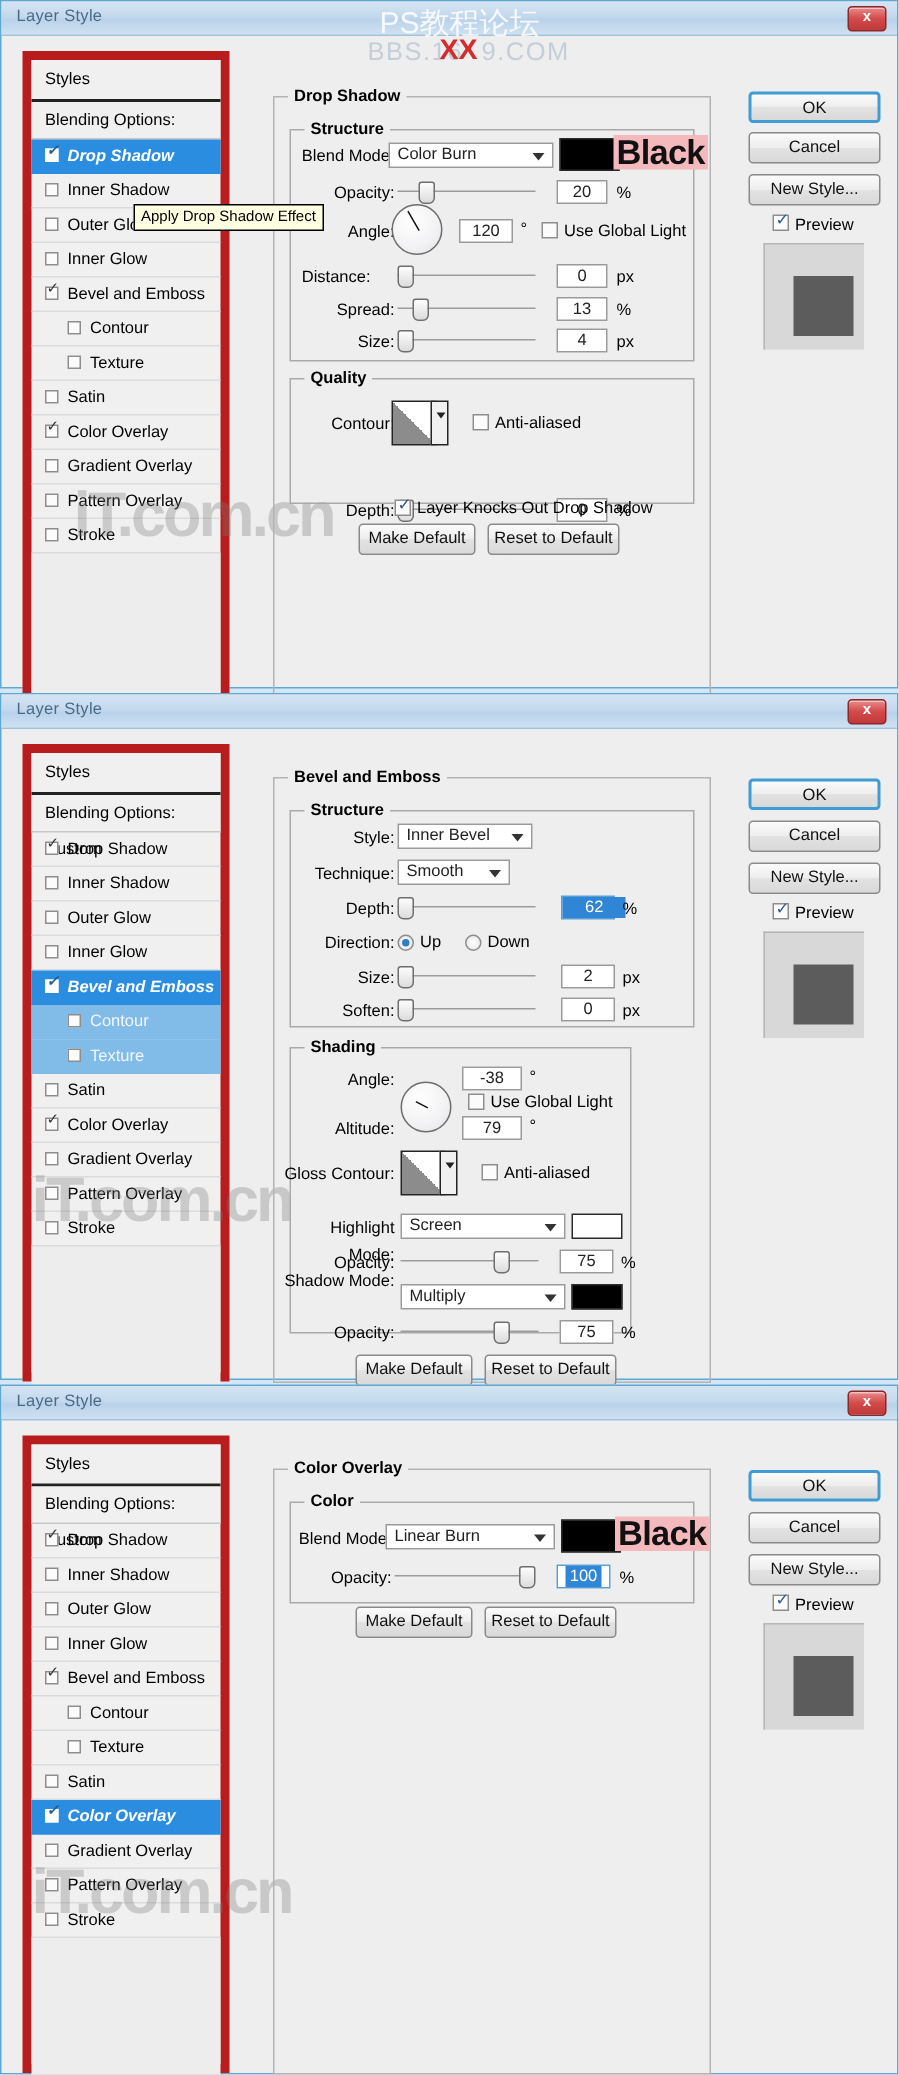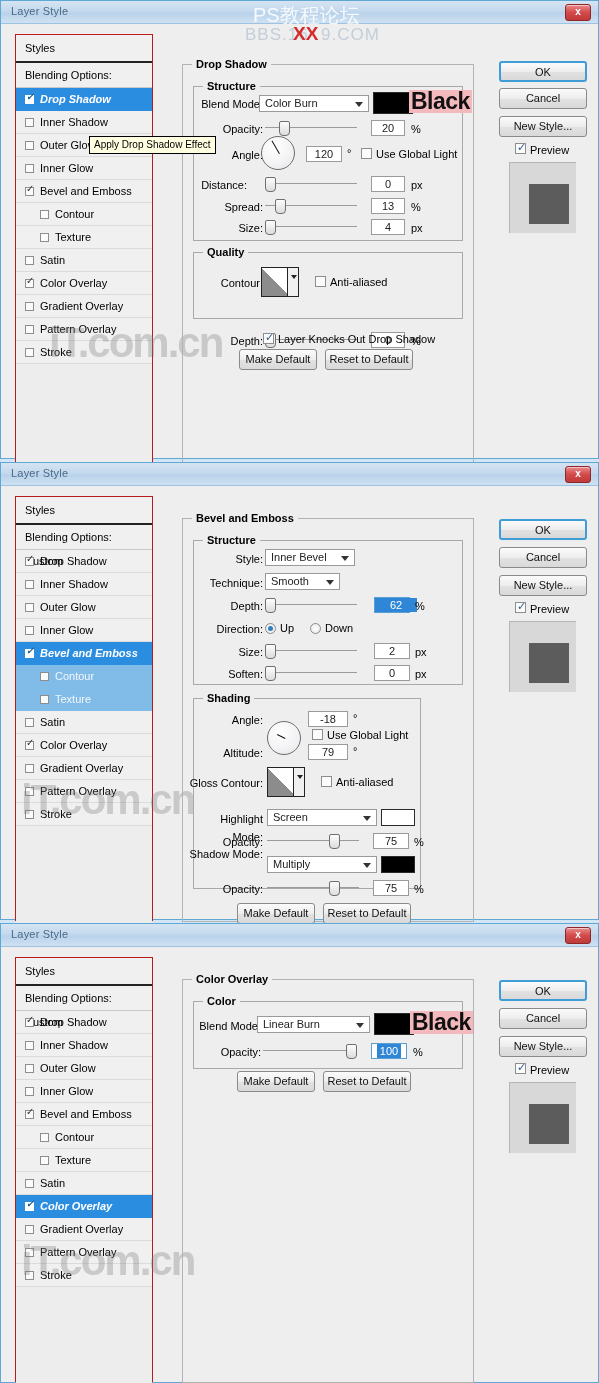--- a/index.html
+++ b/index.html
@@ -11,21 +11,21 @@
   .titlebar{height:22px;background:linear-gradient(to bottom,#d5e4f2 0%,#c4d9ee 45%,#b9d2ea 55%,#cfe1f2 100%);
             border-bottom:1px solid #9dc3e0;position:relative;}
   .titlebar .ttl{position:absolute;left:10px;top:4px;font-size:11px;color:#4a6a86;letter-spacing:.2px;}
   .closebtn{position:absolute;right:7px;top:3px;width:24px;height:15px;border-radius:3px;
             background:linear-gradient(to bottom,#e98b8b,#d34a4a 50%,#bf3a3a);border:1px solid #8e2727;
             color:#fff;font-size:10px;font-weight:bold;line-height:14px;text-align:center;
             box-shadow:inset 0 1px 0 rgba(255,255,255,.5);cursor:pointer;}
   .body{position:relative;padding:0;}
 
   
-  .stylelist{position:absolute;left:14px;top:10px;width:138px;background:#f1f0f0;border:1px solid #b91c1c;box-sizing:border-box;}
+  .stylelist{position:absolute;left:14px;top:10px;width:138px;background:#f1f0f0;border:6px solid #b91c1c;box-sizing:border-box;}
   .sl-head{height:26px;line-height:26px;padding-left:9px;border-bottom:2px solid #222;background:#f1f0f0;font-size:11px;}
   .sl-sub{height:24px;line-height:24px;padding-left:9px;border-bottom:1px solid #c9c8c8;background:#f1f0f0;font-size:11px;}
   .sl-row{height:22px;line-height:22px;padding-left:9px;border-bottom:1px solid #dcdbdb;font-size:11px;position:relative;white-space:nowrap;}
   .sl-row.indent{padding-left:24px;}
   .sl-row.sel{background:#2b8de0;color:#fff;font-weight:bold;font-style:italic;border-bottom:1px solid #2b8de0;}
   .sl-row.sub-sel{background:#81bbe8;color:#f2f7fb;border-bottom:1px solid #81bbe8;}
   .sl-row .cb{display:inline-block;width:9px;height:9px;border:1px solid #8d8d8d;background:#fbfbfb;
               margin-right:6px;vertical-align:-1px;position:relative;box-sizing:border-box;}
   .sl-row .cb.on:after{content:"✓";position:absolute;left:0px;top:-5px;font-size:10px;color:#333;line-height:12px;}
   .sl-row.sel .cb{border-color:#fff;background:#fff;}
@@ -197,21 +197,21 @@
       <div class="unit" style="left:410px;top:174px;">%</div>
 
       <div class="lbl" style="left:208px;top:195px;width:54px;">Size:</div>
       <div class="slider" style="left:264px;top:195px;width:92px;">
         <div class="track"></div>
         <div class="knob" style="left:0px;"></div>
       </div>
       <div class="field" style="left:370px;top:195px;width:34px;">4</div>
       <div class="unit" style="left:410px;top:195px;">px</div>
 
-      <div class="group" style="left:192px;top:228px;width:270px;height:67px;">
+      <div class="group" style="left:192px;top:228px;width:270px;height:84px;">
         <span class="legend">Quality</span>
       </div>
       <div class="lbl" style="left:198px;top:250px;width:64px;">Contour:</div>
       <div class="contourbox" style="left:260px;top:243px;width:30px;height:30px;">
         <div class="tri"></div>
       </div>
       <div class="contourdrop" style="left:286px;top:243px;width:12px;height:30px;">
         <span class="arr"></span>
       </div>
       <div class="chk" style="left:314px;top:252px;"></div>
@@ -332,21 +332,21 @@
         <div class="knob" style="left:0px;"></div>
       </div>
       <div class="field" style="left:373px;top:179px;width:36px;">0</div>
       <div class="unit" style="left:414px;top:179px;">px</div>
 
       <div class="group" style="left:192px;top:212px;width:228px;height:191px;">
         <span class="legend">Shading</span>
       </div>
 
       <div class="lbl" style="left:200px;top:225px;width:62px;">Angle:</div>
-      <div class="field" style="left:307px;top:225px;width:40px;">-18</div>
+      <div class="field" style="left:307px;top:225px;width:40px;">-38</div>
       <div class="unit" style="left:352px;top:223px;">°</div>
 
       <div class="angledial" style="left:266px;top:235px;width:34px;height:34px;">
         <div class="dialline" style="left:17px;top:17px;width:9px;transform:rotate(207deg);"></div>
       </div>
 
       <div class="chk" style="left:311px;top:243px;"></div>
       <div class="chktext" style="left:326px;top:243px;">Use Global Light</div>
 
       <div class="lbl" style="left:196px;top:258px;width:66px;">Altitude:</div>

